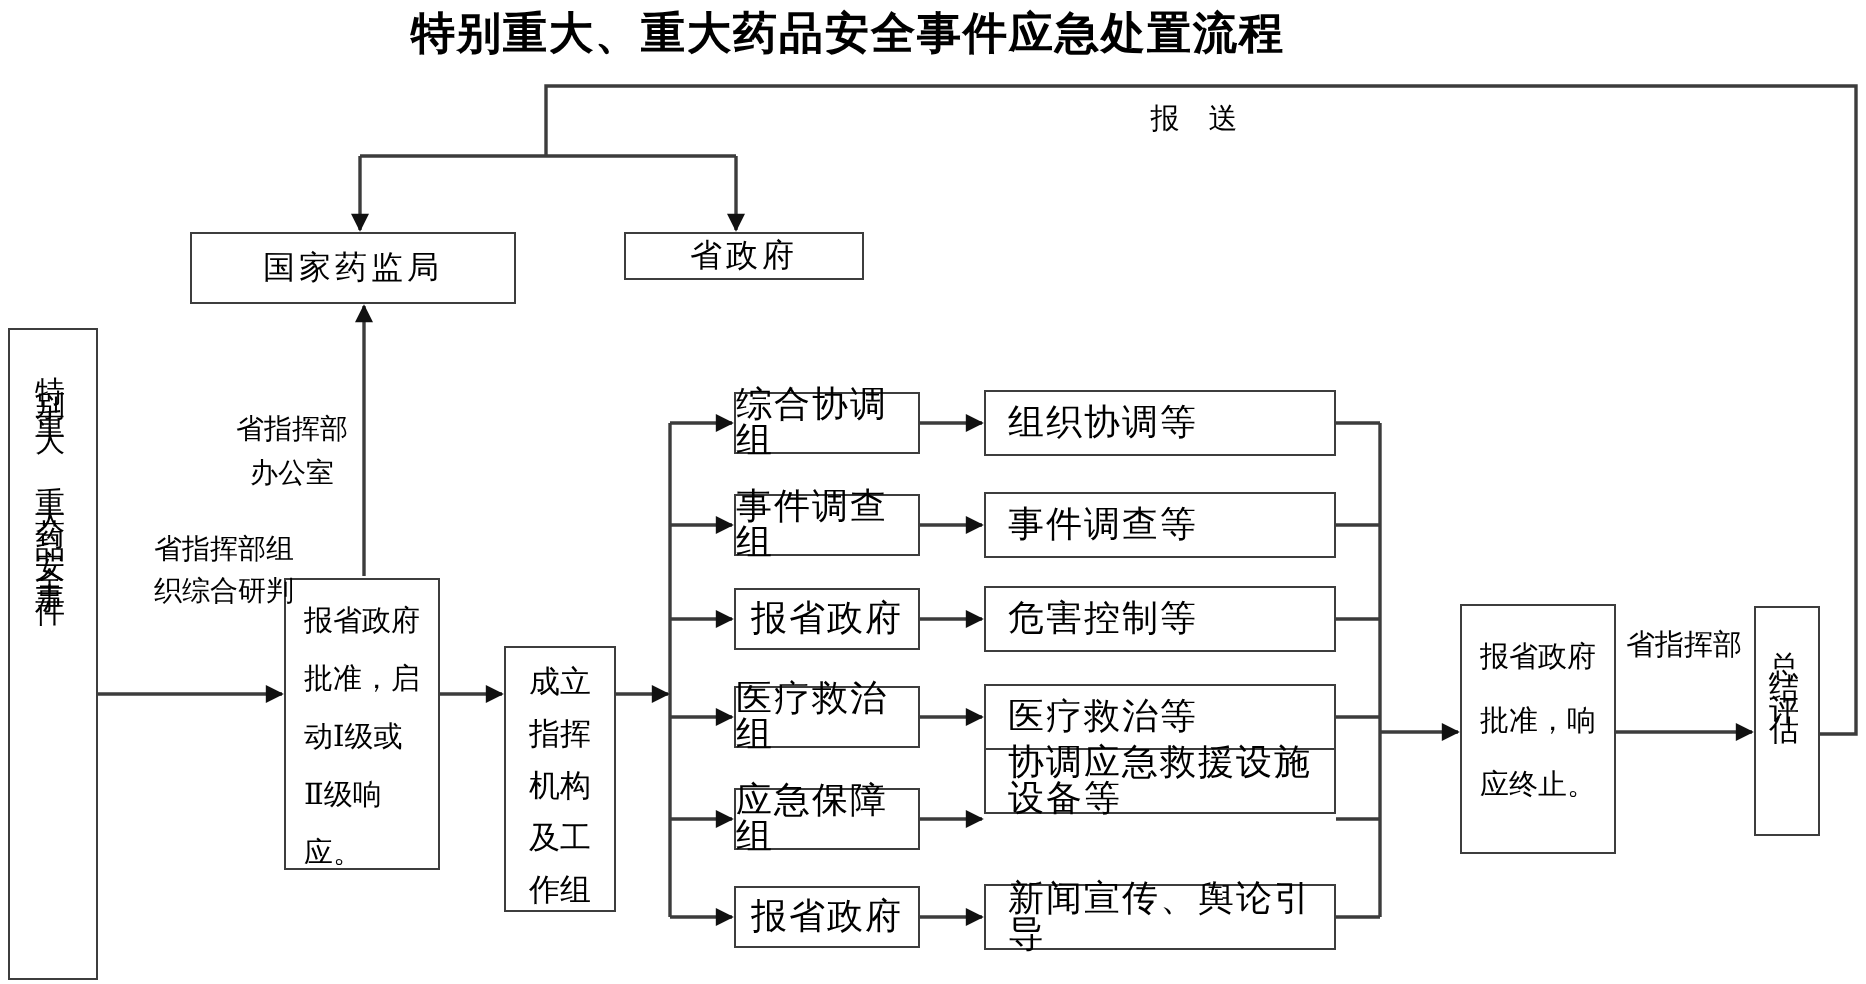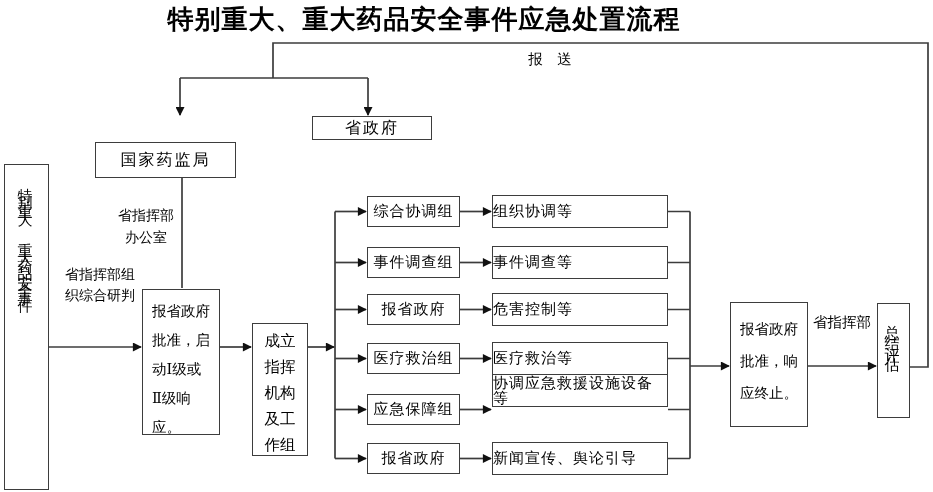--- a/index.html
+++ b/index.html
@@ -3,69 +3,69 @@
 <meta charset="utf-8">
 <style>
   html,body { margin:0; padding:0; background:#ffffff; }
   .stage {
     position:relative; width:933px; height:492px; background:#ffffff;
     font-family:"DejaVu Serif","Liberation Serif",serif; color:#000;
     overflow:hidden;
   }
   .title {
     position:absolute; left:150px; top:2px; width:548px;
-    font-size:26px; font-weight:bold; text-align:center; letter-spacing:1px;
+    font-size:22px; font-weight:bold; text-align:center; letter-spacing:1px;
     white-space:nowrap;
     font-family:Liberation Serif, serif;
   }
   svg.connectors { position:absolute; left:0; top:0; z-index:1; }
   .box {
     position:absolute; box-sizing:border-box; background:#ffffff;
-    border:1.5px solid #3d3d3d; z-index:2; font-size:15px; line-height:1;
+    border:1.5px solid #3d3d3d; z-index:2; font-size:18px; line-height:1;
   }
   .flexc { display:flex; align-items:center; justify-content:center; }
   .prewrap { white-space:pre-line; }
   
-  .nmpa     { left:95px;  top:116px; width:141px; height:36px; font-size:16px; letter-spacing:2px;margin-top:26px; }
+  .nmpa     { left:95px;  top:116px; width:163px; height:36px; font-size:16px; letter-spacing:2px; }
   .provgov  { left:312px; top:116px; width:120px; height:24px; font-size:16px; letter-spacing:2px; }
   
   .event {
     left:4px; top:164px; width:45px; height:326px;
     writing-mode:vertical-lr; text-orientation:upright;
     font-size:15px; letter-spacing:8px; line-height:40px;
     padding-top:11px;
   }
   
   .approve-start {
     left:142px; top:289px; width:78px; height:146px;
     padding:7px 0 0 9px; line-height:29px; font-size:14.5px;
   }
   
   .setup {
     left:252px; top:287px; width:56px; height:133px;
     padding-top:4px; line-height:26px; font-size:15.5px; text-align:center;margin-top:36px;
   }
   
   .gbox { left:367px; width:93px;  height:31px; letter-spacing:1px; }
-  .tbox { left:492px; width:176px; height:33px; justify-content:flex-start; letter-spacing:1px; }
+  .tbox { left:492px; width:176px; height:33px; justify-content:flex-start; padding-left:11px; letter-spacing:1px; }
   
   .approve-end {
     left:730px; top:302px; width:78px; height:125px;
     padding:10px 0 0 9px; line-height:32px; font-size:14.5px;
   }
   
   .summary {
     left:877px; top:303px; width:33px; height:115px;
     writing-mode:vertical-lr; text-orientation:upright;
     font-size:15px; letter-spacing:11px; line-height:28px; padding-top:9px;
   }
   .float-label { position:absolute; z-index:3; font-size:14px; background:transparent; }
-  .lbl-report   { left:505px; top:50px;  width:90px; text-align:center; font-size:14.5px; }
+  .lbl-report   { left:552px; top:50px;  width:90px; text-align:center; font-size:14.5px; }
   .lbl-office   { left:104px; top:204px; width:84px; text-align:center; line-height:22px; }
-  .lbl-research { left:58px;  top:265px; width:84px; text-align:center; line-height:21px;font-family:Liberation Mono, monospace; }
+  .lbl-research { left:70px;  top:265px; width:84px; text-align:center; line-height:21px; }
   .lbl-hq       { left:810px; top:313px; width:64px; text-align:center; font-size:14.5px; }
 </style>
 </head>
 <body>
 
 <div class="stage">
 
   <div class="title">特别重大、重大药品安全事件应急处置流程</div>
 
   <svg class="connectors" width="933" height="492" viewBox="0 0 933 492">

